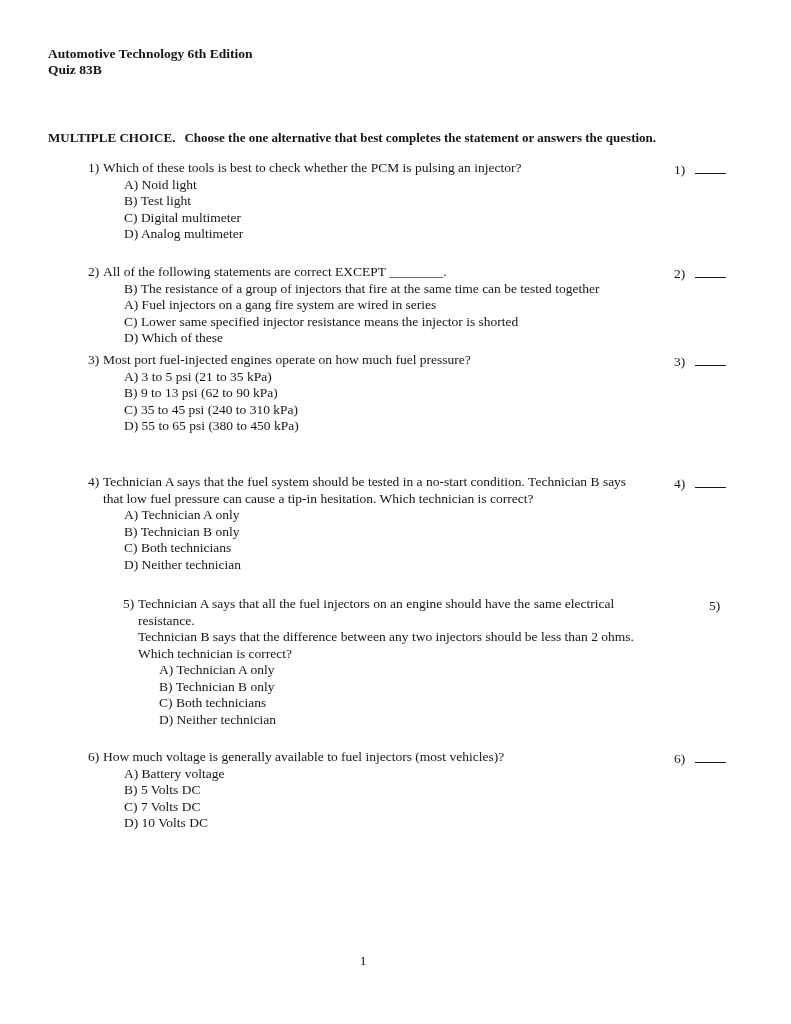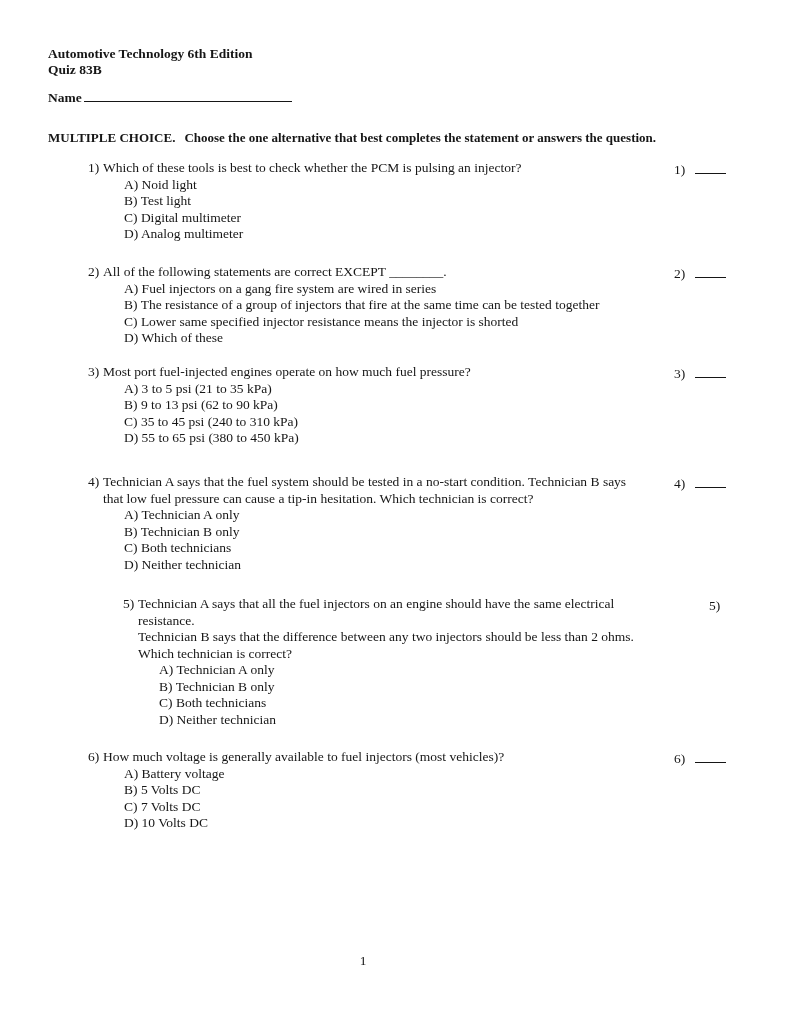--- a/index.html
+++ b/index.html
@@ -71,38 +71,35 @@
   .footer {
     position: absolute;
     top: 953px;
     left: 0;
     width: 100%;
     text-align: center;
   }
   
   #q1 { top: 160px; }
   #q2 { top: 264px; }
-  #q3 { top: 364px; }
+  #q3 { top: 352px; }
   #q4 { top: 474px; }
   #q5 { top: 596px; margin-left: 35px; }
   #q6 { top: 749px; }
 </style>
 </head>
 <body>
 
 <div class="page">
 
   <div class="hdr">
     <div>Automotive Technology 6th Edition</div>
     <div>Quiz 83B</div>
   </div>
 
-  <div class="name-row">
-    <span>Name</span><span class="name-blank"></span>
-  </div>
 
   <div class="instr">
     <span class="instr-label">MULTIPLE CHOICE.</span><span>Choose the one alternative that best completes the statement or answers the question.</span>
   </div>
 
   <div class="question" id="q1">
     <div class="q-line">
       <span class="q-num">1)</span><span>Which of these tools is best to check whether the PCM is pulsing an injector?</span>
     </div>
     <div class="choice">A) Noid light</div>
@@ -111,22 +108,22 @@
     <div class="choice">D) Analog multimeter</div>
     <div class="answer">
       <span class="a-num">1)</span><span class="a-line"></span>
     </div>
   </div>
 
   <div class="question" id="q2">
     <div class="q-line">
       <span class="q-num">2)</span><span>All of the following statements are correct EXCEPT ________.</span>
     </div>
+    <div class="choice">B) The resistance of a group of injectors that fire at the same time can be tested together</div>
     <div class="choice">A) Fuel injectors on a gang fire system are wired in series</div>
-    <div class="choice">B) The resistance of a group of injectors that fire at the same time can be tested together</div>
     <div class="choice">C) Lower same specified injector resistance means the injector is shorted</div>
     <div class="choice">D) Which of these</div>
     <div class="answer">
       <span class="a-num">2)</span><span class="a-line"></span>
     </div>
   </div>
 
   <div class="question" id="q3">
     <div class="q-line">
       <span class="q-num">3)</span><span>Most port fuel-injected engines operate on how much fuel pressure?</span>

